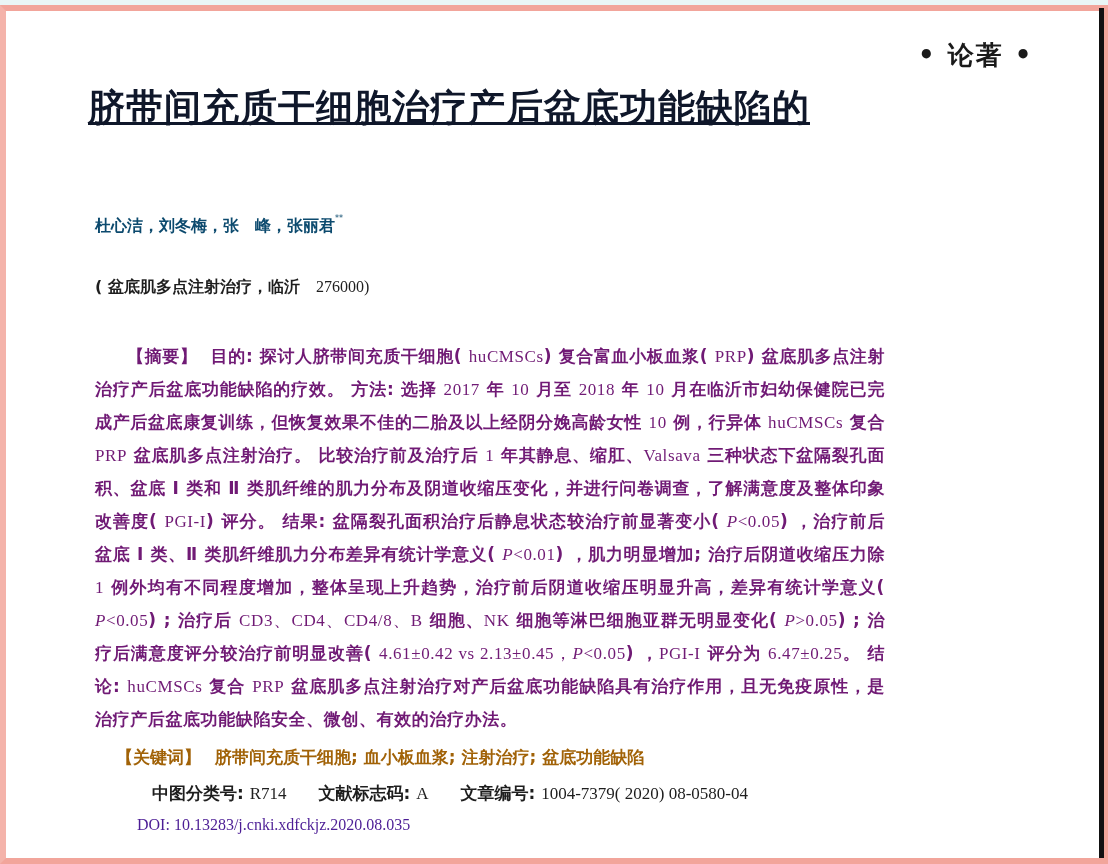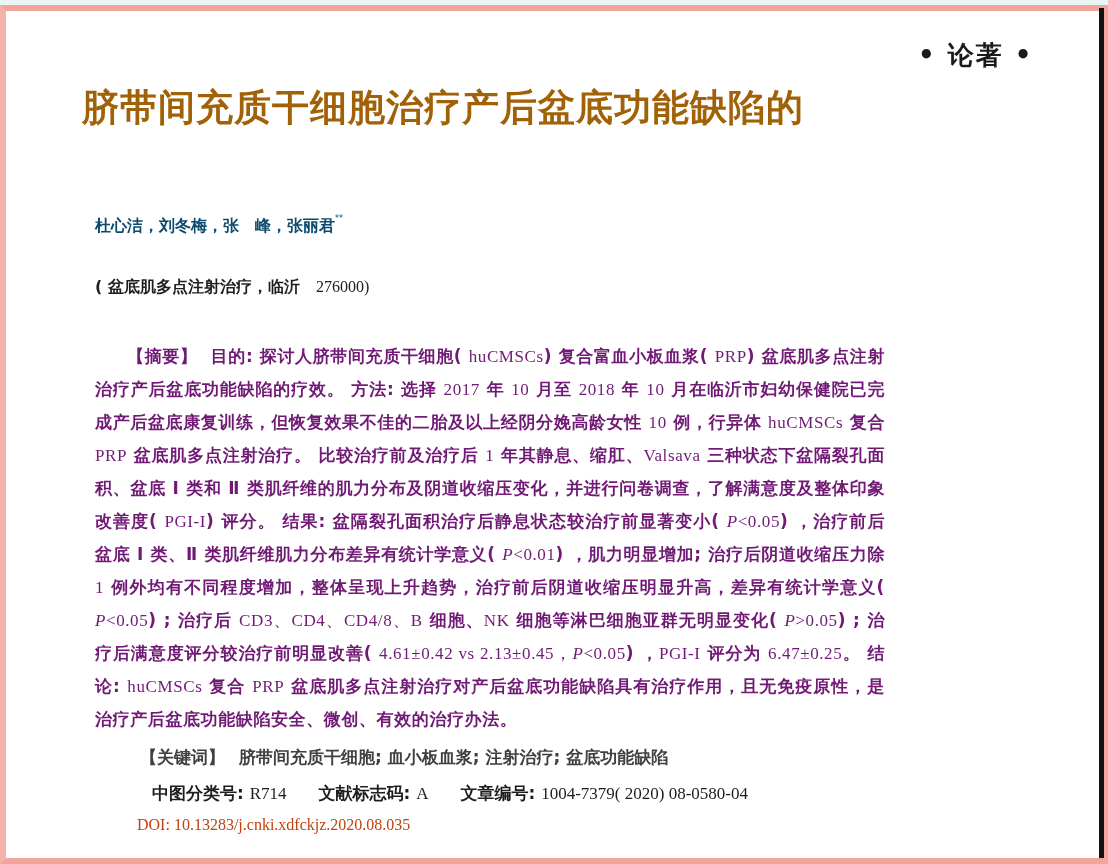--- a/index.html
+++ b/index.html
@@ -45,27 +45,28 @@
       top: 38px;
       left: 918px;
       font-size: 26px;
       font-weight: bold;
       letter-spacing: 2px;
       color: #1a1a1a;
       text-align: right;
     }
     .title {
       position: absolute;
-      left: 82px;
+      left: 88px;
       top: 80px;
       font-size: 37px;
       font-weight: bold;
       line-height: 56px;
       letter-spacing: 1px;
-      color: #a16207;
+      color: #0f172a;
+      text-decoration: underline;
     }
     .title .sup {
       font-size: 10px;
       vertical-align: 28px;
       font-weight: normal;
     }
     .authors {
       position: absolute;
       left: 95px;
       top: 214px;
@@ -108,25 +109,25 @@
       font-family: "Liberation Serif", serif;
       font-weight: normal;
     }
     .abstract .italic {
       font-family: "Liberation Serif", serif;
       font-style: italic;
       font-weight: normal;
     }
     .keywords {
       position: absolute;
-      left: 140px;
+      left: 116px;
       top: 746px;
       font-size: 17px;
       font-weight: bold;
-      color: #404040;
+      color: #a16207;
     }
     .keywords .kw-label { margin-right: 14px; }
     .classification {
       position: absolute;
       left: 137px;
       top: 782px;
       font-size: 17px;
       font-weight: bold;
       color: #1e1e1e;
       margin-left: 15px;
@@ -135,21 +136,21 @@
       font-family: "Liberation Serif", serif;
       font-weight: normal;
     }
     .classification .gap { display: inline-block; width: 26px; }
     .doi {
       position: absolute;
       left: 137px;
       top: 816px;
       font-family: "Liberation Serif", serif;
       font-size: 16px;
-      color: #c2410c;
+      color: #4c1d95;
     }
   </style>
 </head>
 <body>
 
 <div class="top-strip"></div>
 <div class="frame"></div>
 <div class="right-rule"></div>
 
 <div class="section-tag">• 论著 •</div>

